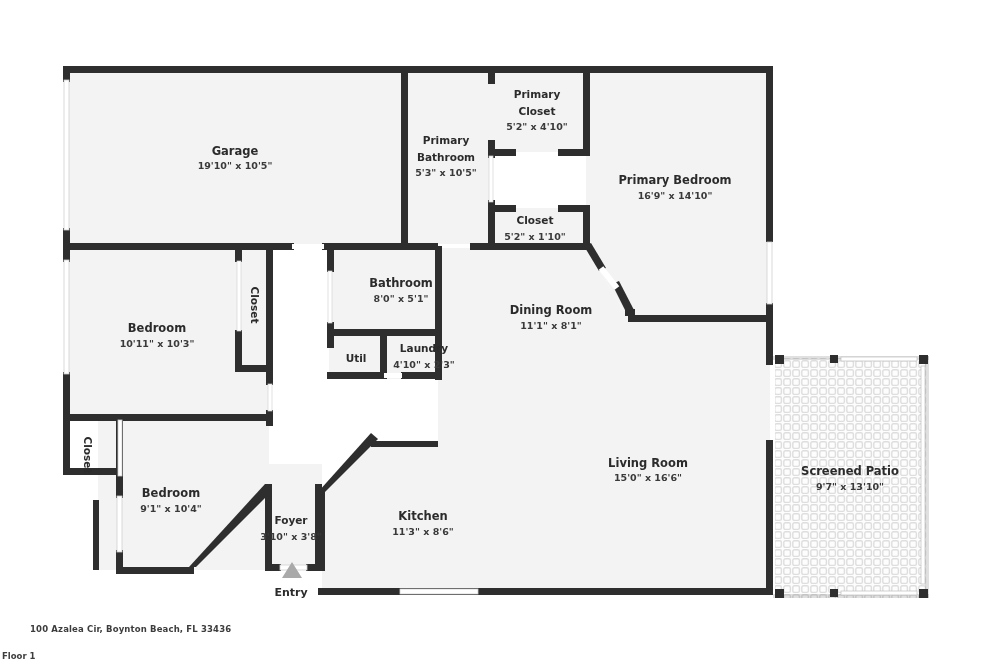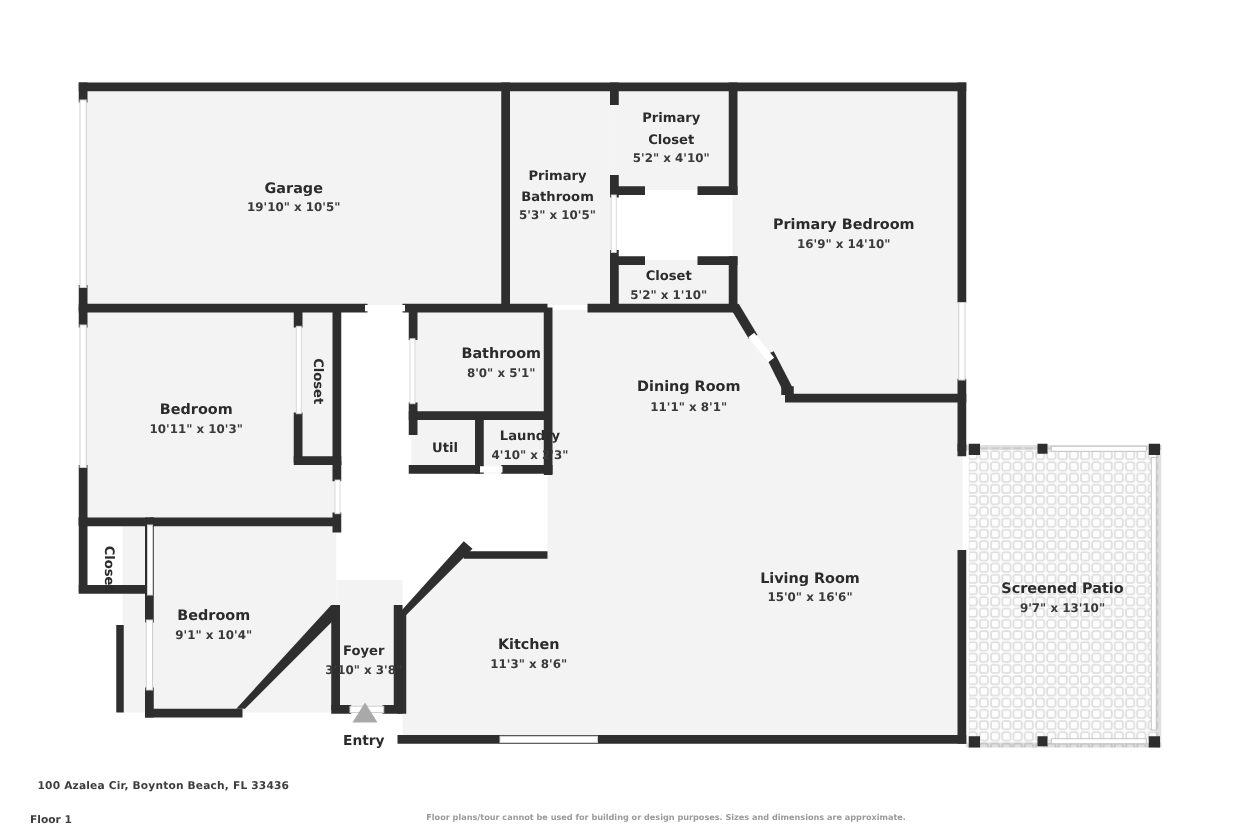--- a/index.html
+++ b/index.html
@@ -67,21 +67,21 @@
     top: 624px;
     font-size: 8.5px;
     font-weight: bold;
     color: #3d3d3d;
     letter-spacing: 0.15px;
     white-space: nowrap;
     margin-left: 12px;
   }
   .footer-floor {
     position: absolute;
-    left: 24px;
+    left: 2px;
     top: 651px;
     font-size: 8.5px;
     font-weight: bold;
     color: #3d3d3d;
     white-space: nowrap;
   }
   .footer-disclaimer {
     position: absolute;
     left: 341px;
     top: 650px;
@@ -322,15 +322,14 @@
       <text class="vertical-label" x="254" y="305" transform="rotate(90 254 305)">Closet</text>
 
       <text class="vertical-label" x="87" y="455" transform="rotate(90 87 455)">Closet</text>
 
       <text class="entry-label" x="291" y="593">Entry</text>
     </g>
   </svg>
 
   <div class="footer-addr">100 Azalea Cir, Boynton Beach, FL 33436</div>
   <div class="footer-floor">Floor 1</div>
-  <div class="footer-disclaimer">Floor plans/tour cannot be used for building or design purposes. Sizes and dimensions are approximate.</div>
 
 </div>
 
 </body></html>

